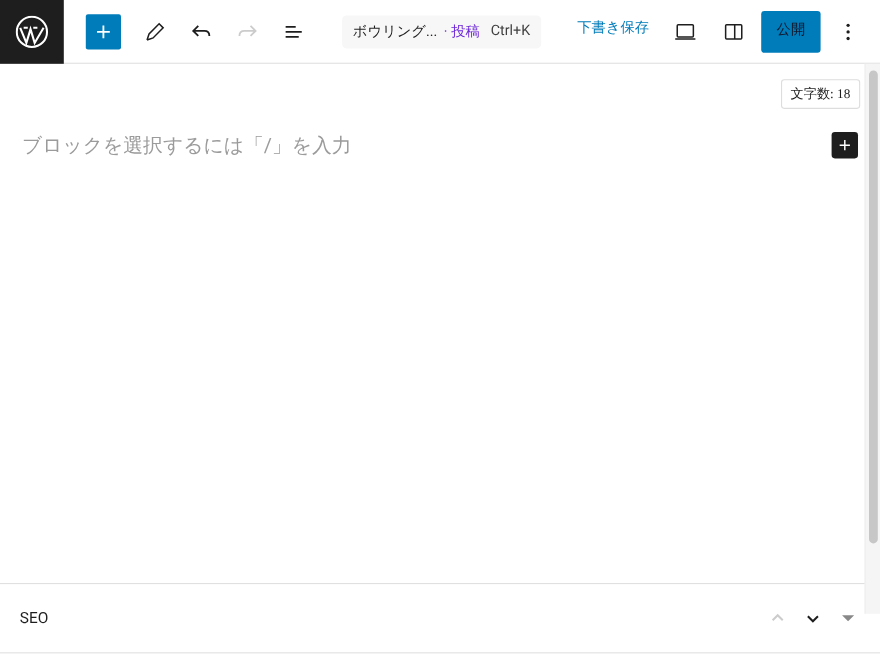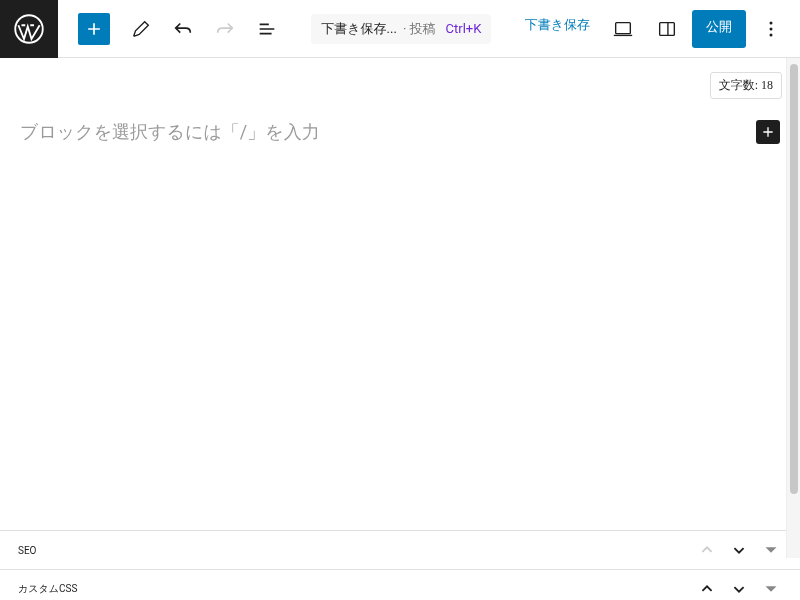--- a/index.html
+++ b/index.html
@@ -58,36 +58,36 @@
       display: flex;
       align-items: center;
       background: #f7f7f7;
       border-radius: 4px;
       padding: 6px 10px;
       font-size: 13px;
       gap: 6px;
       color: #1e1e1e;
     }
     .doc-title { max-width: 80px; overflow: hidden; text-overflow: ellipsis; white-space: nowrap; }
-    .doc-type { color: #737373; }
-    .doc-shortcut { color: #6d28d9; margin-left: 4px; }
+    .doc-type { color: #6d28d9; }
+    .doc-shortcut { color: #404040; margin-left: 4px; }
     .toolbar-right {
       display: flex;
       gap: 6px;
       padding-right: 10px;
     }
     .save-draft-link {
       color: #007cba;
       font-size: 13px;
       cursor: pointer;
       padding: 6px 8px;
     }
     .publish-btn {
       background: #007cba;
-      color: #ffffff;
+      color: #0f172a;
       padding: 8px 14px;
       border-radius: 3px;
       font-size: 13px;
       cursor: pointer;
     }
     .more-menu svg { width: 24px; height: 24px; }
 
     .editor-area {
       position: relative;
       height: 472px;
@@ -132,22 +132,22 @@
       color: #fff;
       border-radius: 3px;
       display: flex;
       align-items: center;
       justify-content: center;
       cursor: pointer;
     }
 
     .panel {
       border-top: 1px solid #e0e0e0;
-      padding: 8px 18px;
-      font-size: 10px;
+      padding: 20px 18px;
+      font-size: 14px;
       display: flex;
       align-items: center;
       justify-content: space-between;
       cursor: pointer;
     }
     .panel-title { color: #1e1e1e; }
     .panel-controls { display: flex; gap: 10px; align-items: center; }
     .panel-controls svg { width: 22px; height: 22px; }
     .scrollbar {
       position: absolute;
@@ -200,21 +200,21 @@
         </svg>
     </div>
     <div class="toolbar-btn">
       <svg width="22" height="22" viewBox="0 0 24 24">
           <path d="M4 7h10M4 12h16M4 17h13" stroke="#1e1e1e" stroke-width="1.8"></path>
         </svg>
     </div>
   </div>
   <div class="toolbar-center">
     <div class="doc-summary">
-      <span class="doc-title">下書き保存...</span>
+      <span class="doc-title">ボウリング...</span>
       <span class="doc-type">· <span>投稿</span></span>
       <span class="doc-shortcut">Ctrl+K</span>
     </div>
   </div>
   <div class="toolbar-right">
     <span class="save-draft-link">下書き保存</span>
     <div class="toolbar-btn">
       <svg width="22" height="22" viewBox="0 0 24 24">
           <rect x="4" y="5" width="16" height="12" rx="1" fill="none" stroke="#1e1e1e" stroke-width="1.5"></rect>
           <path d="M2 19h20" stroke="#1e1e1e" stroke-width="1.5"></path>

